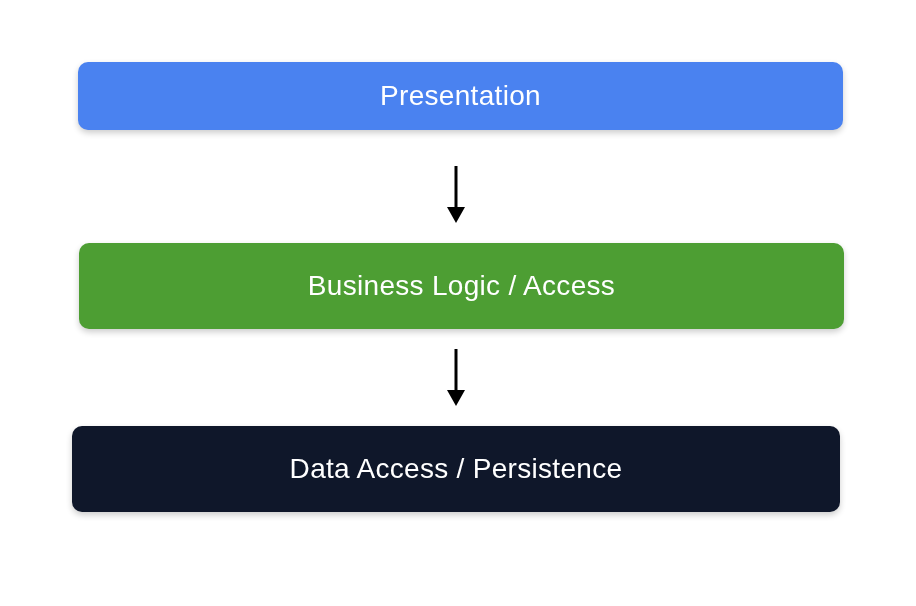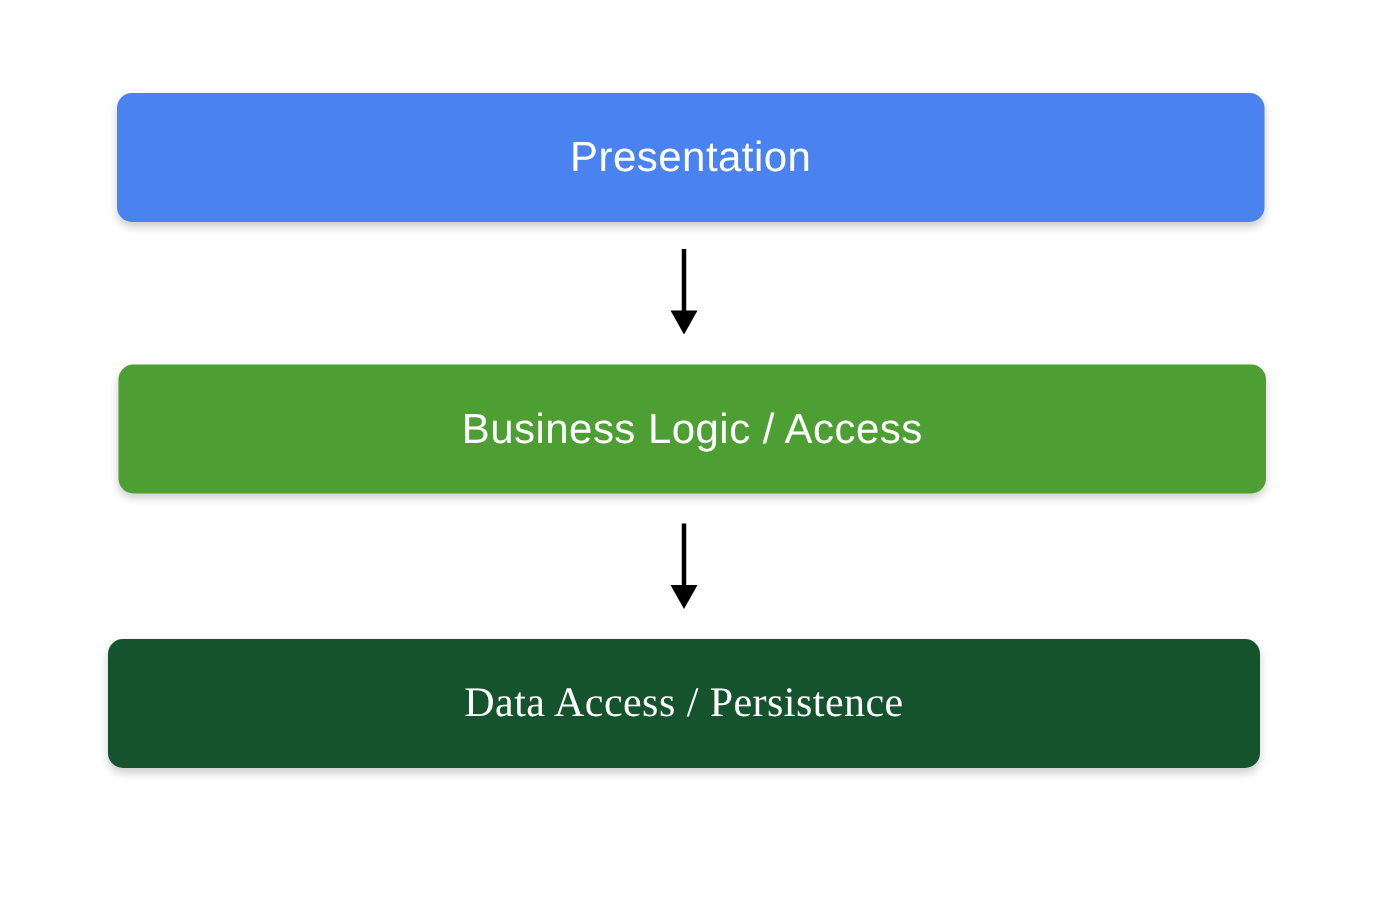--- a/index.html
+++ b/index.html
@@ -23,21 +23,21 @@
     justify-content: center;
     box-shadow: 0 3px 6px rgba(0,0,0,0.20);
   }
   .layer-label {
     color: #ffffff;
     font-size: 28px;
     font-weight: 400;
     letter-spacing: 0.3px;
     white-space: nowrap;
   }
-  .box-0 { left: 78px;  top: 62px;  width: 765px; height: 86px; }
+  .box-0 { left: 78px;  top: 62px;  width: 765px; height: 68px; }
   .box-1 { left: 79px;  top: 243px; width: 765px; height: 86px; }
   .box-2 { left: 72px;  top: 426px; width: 768px; height: 86px; }
   .arrow {
     position: absolute;
     width: 26px;
     height: 58px;
   }
   .arrow-0 { left: 443px; top: 165px; }
   .arrow-1 { left: 443px; top: 348px; }
 </style>
@@ -57,17 +57,17 @@
 
   <div class="layer-box box-1" style="background-color: rgb(77, 158, 51);">
     <span class="layer-label">Business Logic / Access</span>
   </div>
 
   <svg class="arrow arrow-1" viewBox="0 0 26 58">
     <line x1="13" y1="1" x2="13" y2="44" stroke-width="3" stroke="#000000"></line>
     <polygon points="4,42 22,42 13,58" fill="#000000"></polygon>
   </svg>
 
-  <div class="layer-box box-2" style="background-color: #14532d; font-family: Liberation Serif, serif;">
+  <div class="layer-box box-2" style="background-color: #0f172a;">
     <span class="layer-label">Data Access / Persistence</span>
   </div>
 
 </div>
 
 </body></html>

